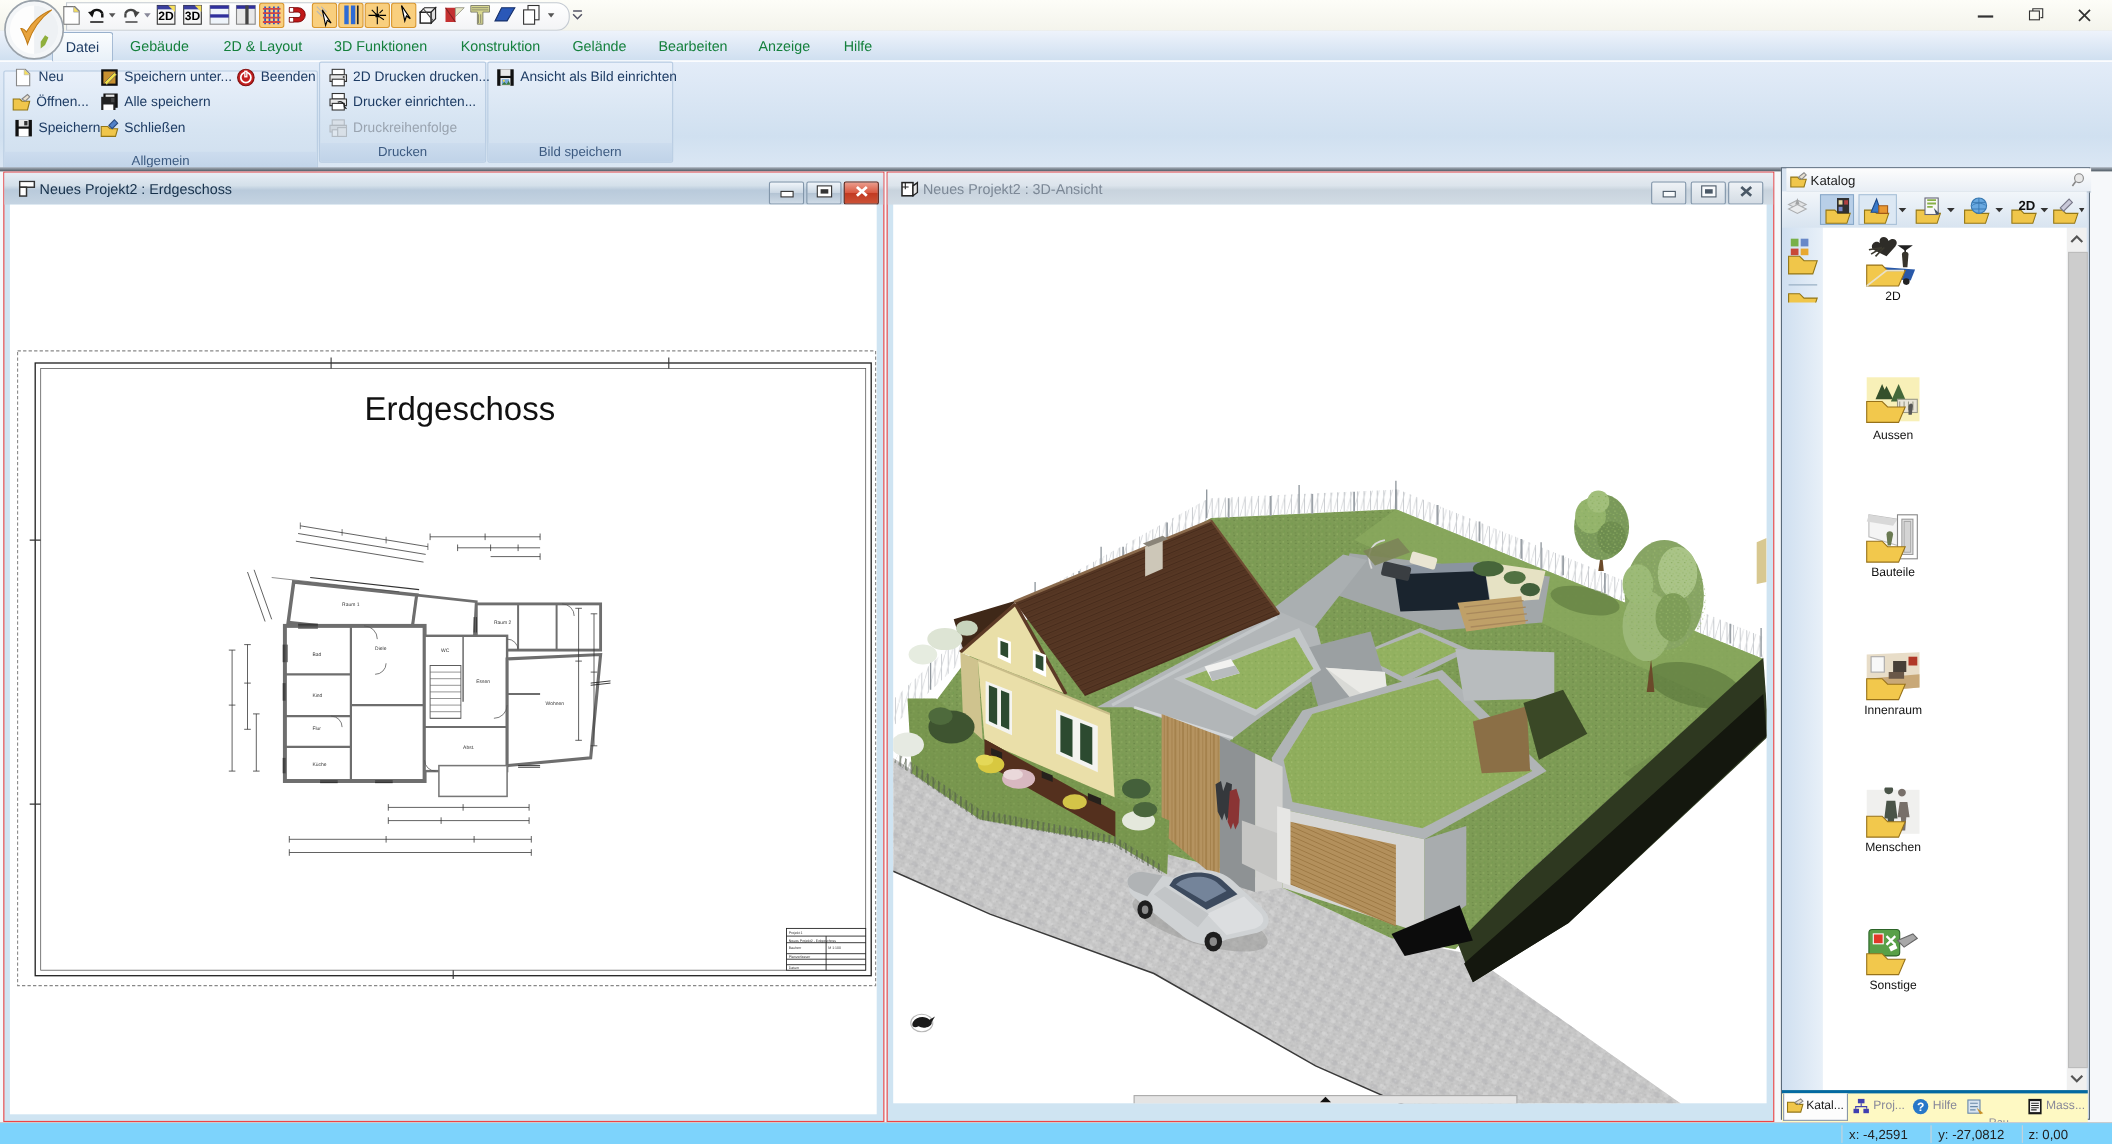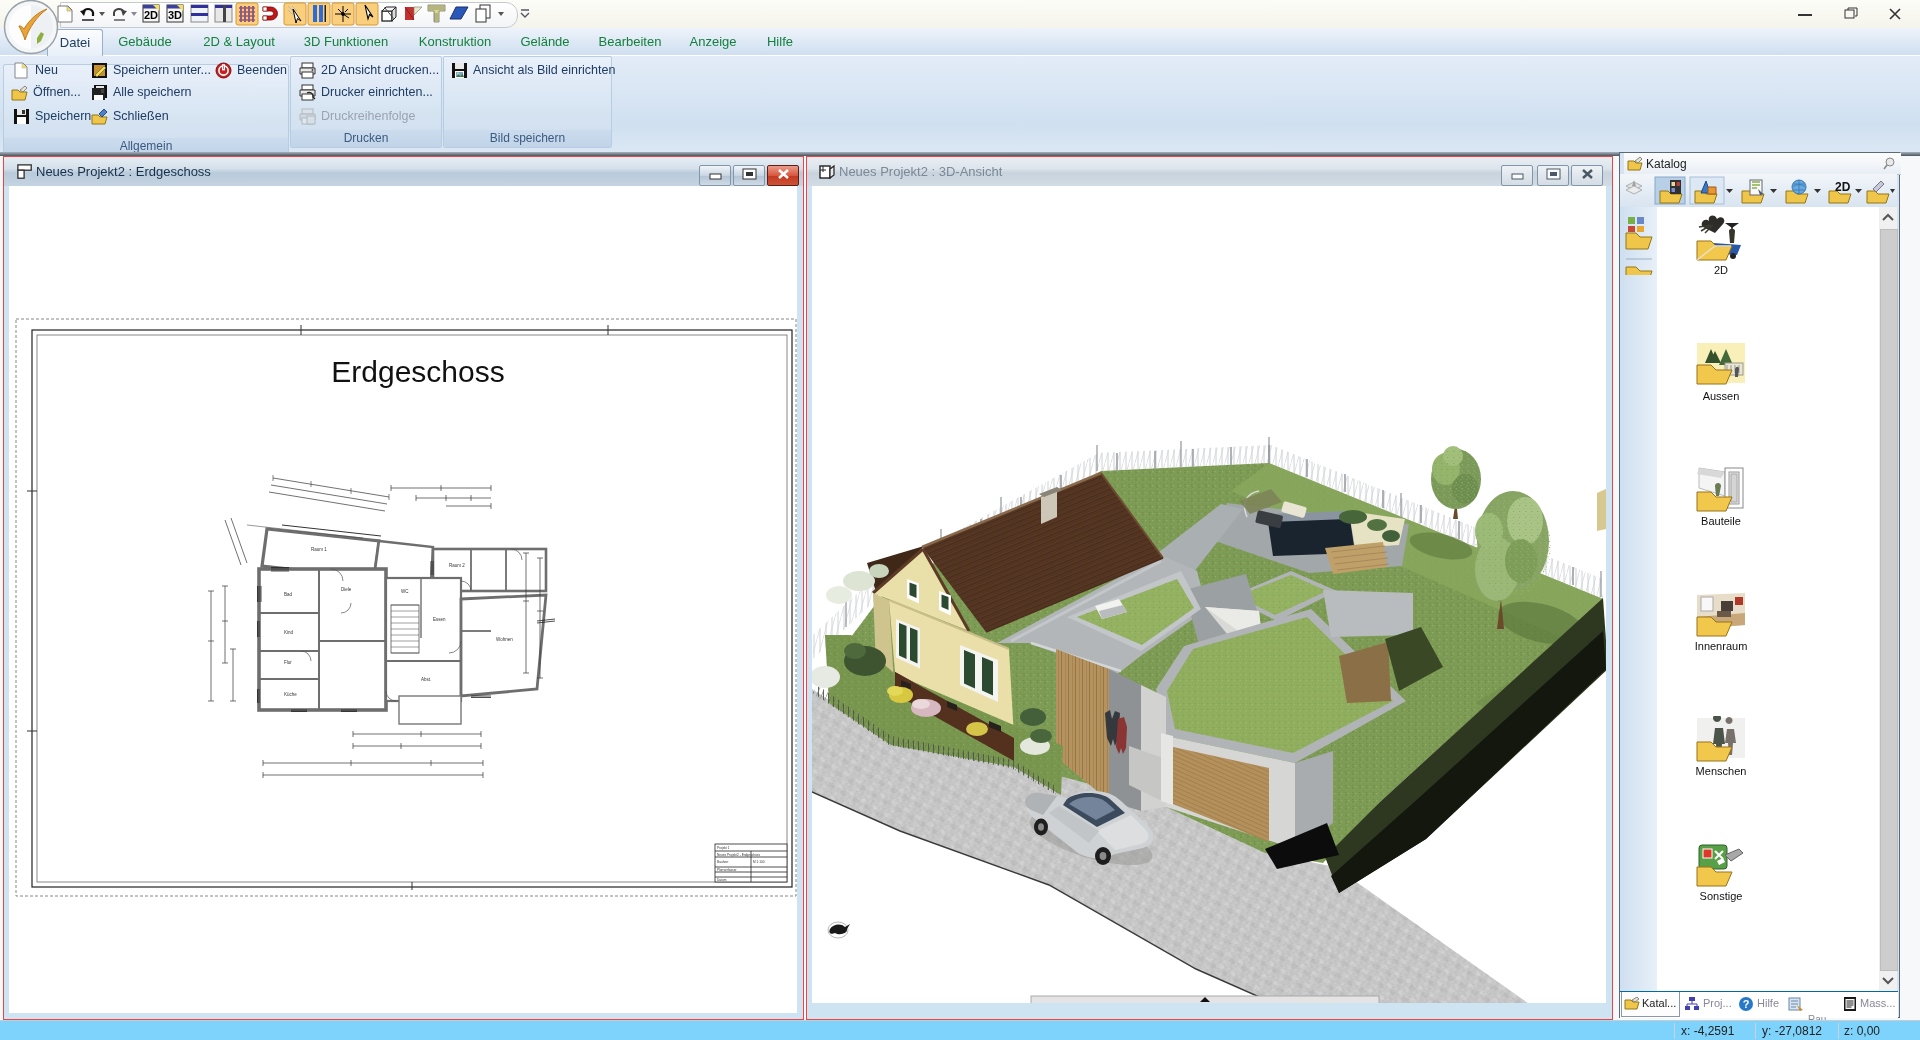--- a/index.html
+++ b/index.html
@@ -248,21 +248,21 @@
     <span class="tx">Beenden</span>
   </div>
 
   <div class="rbtn" style="left:299px;top:60px;">
     <svg class="ic" viewBox="0 0 17 17">
       <rect x="3" y="1" width="11" height="5" fill="#fff" stroke="#333"></rect>
       <path d="M1 6 h15 v6 h-15z" fill="#e8e8e8" stroke="#333"></path>
       <rect x="3" y="10" width="11" height="6" fill="#fff" stroke="#333"></rect>
       <circle cx="13.5" cy="8" r="1" fill="#444"></circle>
     </svg>
-    <span class="tx">2D Ansicht drucken...</span>
+    <span class="tx">2D Drucken drucken...</span>
   </div>
   <div class="rbtn" style="left:299px;top:82px;">
     <svg class="ic" viewBox="0 0 17 17">
       <rect x="3" y="1" width="11" height="5" fill="#fff" stroke="#333"></rect>
       <path d="M1 6 h15 v6 h-15z" fill="#e8e8e8" stroke="#333"></path>
       <rect x="3" y="10" width="11" height="6" fill="#fff" stroke="#333"></rect>
       <path d="M8 9 a4 4 0 0 1 6 4 l2 2" stroke="#222" fill="none" stroke-width="1.2"></path>
     </svg>
     <span class="tx">Drucker einrichten...</span>
   </div>
@@ -834,21 +834,21 @@
         <rect x="8" y="8" width="9" height="9" fill="#e03828"></rect>
         <rect x="8" y="8" width="9" height="9" fill="none" stroke="#fff"></rect>
         <path d="M20 10 l8 8 m0 -8 l-8 8" stroke="#fff" stroke-width="2"></path>
         <path d="M22 20 l6 -3 2 4 -6 3z" fill="#fff"></path>
         <path d="M30 14 L44 8 l4 4 -12 8z" fill="#a8a8a8" stroke="#666"></path>
         <path d="M2 26 h14 l5 5 h16 l-6 14 H2z" fill="#f2c84c" stroke="#97721a"></path>
       </svg>
       <div class="abs" style="left:8px;top:683px;width:112px;text-align:center;">Sonstige</div>
     </div>
 
-    <div class="abs" style="left:0;top:838px;width:278px;height:26px;background:#ffffff;border-top:1px solid #0369a1;">
+    <div class="abs" style="left:0;top:838px;width:278px;height:26px;background:#fef9c3;border-top:3px solid #0369a1;">
       <div class="abs" style="left:1px;top:0px;width:57px;height:24px;background:#fdfdfd;border:1px solid #8a98a8;border-top:none;"></div>
       <svg class="abs" style="left:4px;top:4px;" width="16" height="14" viewBox="0 0 16 14">
         <path d="M1 4 h6 l2 2 h6 l-2 7 H1z" fill="#f0c64a" stroke="#927616"></path>
         <path d="M8 4 l5 -3 2 2 -4 3z" fill="#e8e0d0" stroke="#888"></path>
       </svg>
       <span class="abs" style="left:22px;top:5px;font-size:11px;color:#222;">Katal...</span>
       <svg class="abs" style="left:64px;top:4px;" width="16" height="16" viewBox="0 0 16 16">
         <rect x="5" y="1" width="6" height="4" fill="#4040b0"></rect>
         <rect x="1" y="10" width="5" height="4" fill="#4040b0"></rect>
         <rect x="10" y="10" width="5" height="4" fill="#4040b0"></rect>

